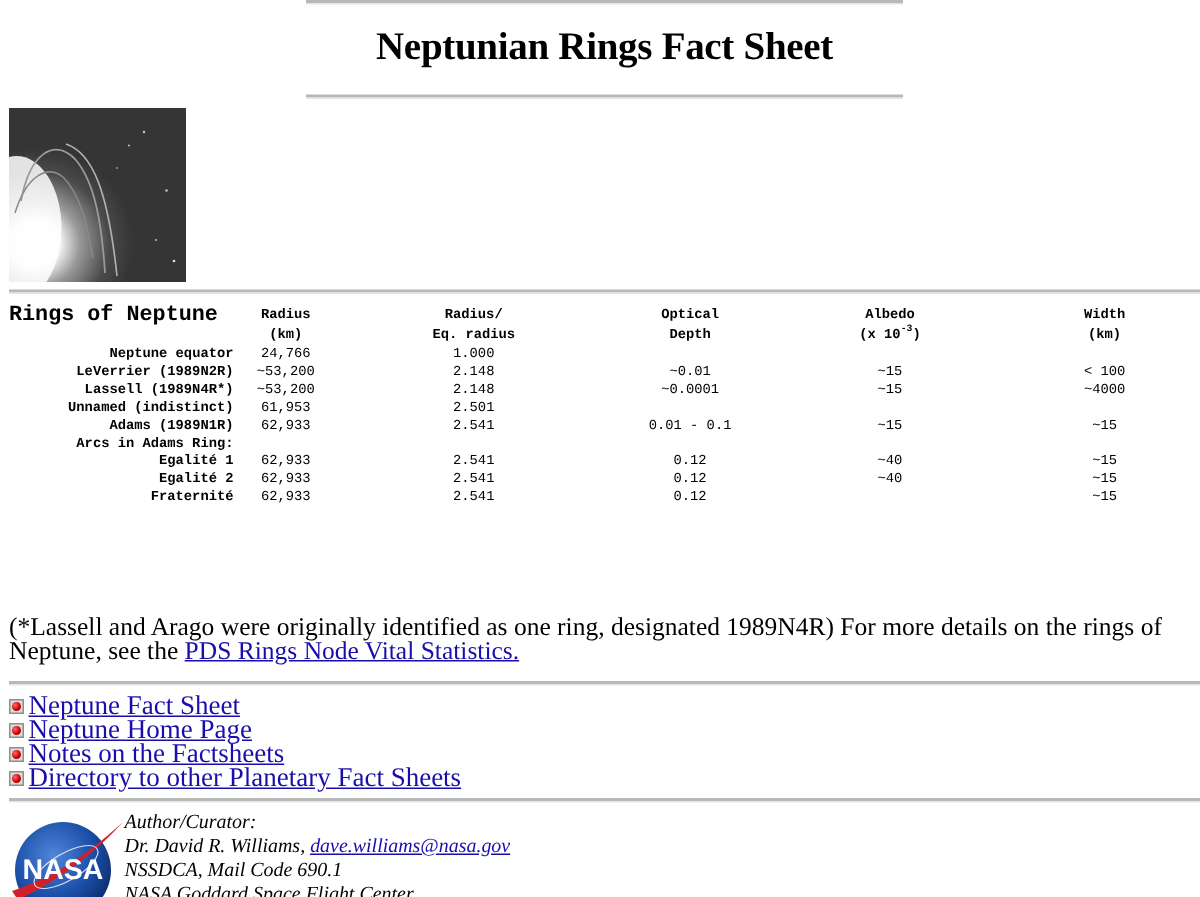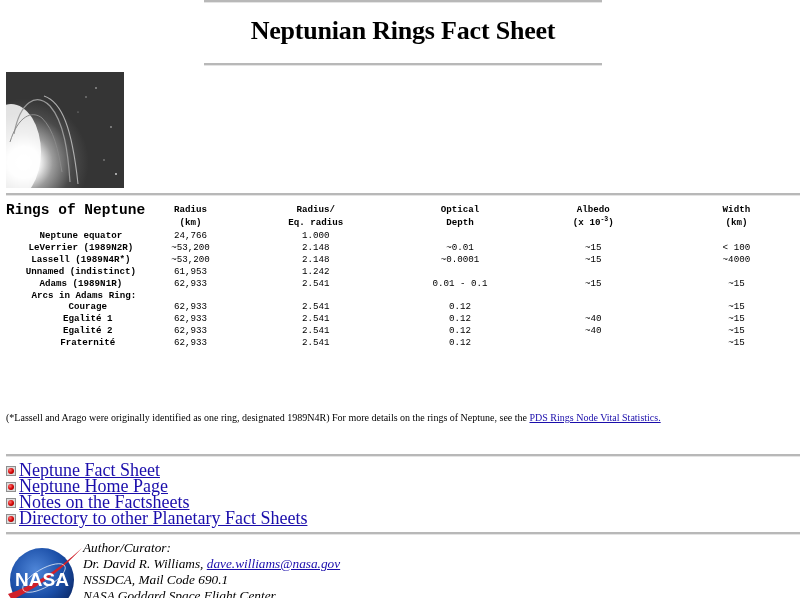--- a/index.html
+++ b/index.html
@@ -5,27 +5,27 @@
   html, body { margin: 0; padding: 0; background: #ffffff; }
   body { width: 800px; height: 598px; overflow: hidden; position: relative; font-family: "Liberation Serif", serif; color: #000; }
   .hr { position: absolute; height: 0; border-top: 2px solid #b8b8b8; border-bottom: 1px solid #e4e4e4; }
   .title { position: absolute; left: 0; width: 806px; top: 16px; text-align: center; font-family: "Liberation Serif", serif; font-weight: bold; font-size: 26px; letter-spacing: -0.2px; }
   .ring-img { position: absolute; left: 6px; top: 72px; width: 118px; height: 116px; background: #3a3a3a; overflow: hidden; }
   .ring-img svg { display: block; }
   .section-title { position: absolute; left: 6px; top: 202px; font-family: Liberation Mono, monospace; font-weight: bold; font-size: 14.5px; }
   table.rings { position: absolute; left: 4px; top: 204px; border-collapse: collapse; font-family: Liberation Mono, monospace; font-size: 9.2px; }
   table.rings td, table.rings th { padding: 0; height: 11.9px; line-height: 11.9px; white-space: nowrap; }
   table.rings th { font-weight: bold; text-align: center; vertical-align: top; height: 13px; line-height: 12.5px; }
-  table.rings td.name { font-weight: bold; text-align: center; padding-left: 2px; }
+  table.rings td.name { font-weight: bold; text-align: right; padding-left: 2px; }
   table.rings td.c { text-align: center; }
   td.name.indent1 { padding-left: 8px !important; }
   td.name.indent2 { padding-left: 16px !important; }
   .hdr-row2 th { padding-bottom: 2px; }
   sup { font-size: 6.5px; line-height: 0; }
-  .footnote { position: absolute; left: 6px; top: 410px; width: 790px; font-size: 10px; line-height: 16px; }
+  .footnote { position: absolute; left: 6px; top: 410px; width: 790px; font-size: 17px; line-height: 16px; }
   a { color: #1a0dab; text-decoration: underline; }
   .links { position: absolute; left: 6px; top: 462px; font-size: 18px; line-height: 16px; }
   .link-row { display: flex; align-items: center; height: 16px; }
   .bullet { width: 10px; height: 10px; border: 1px solid #8e8e8e; background: #dcdcdc; box-sizing: border-box; position: relative; margin-right: 3px; margin-top: 1px; }
   .bullet::after { content: ""; position: absolute; left: 1px; top: 1px; width: 6px; height: 6px; border-radius: 50%; background: radial-gradient(circle at 35% 35%, #ff7070 0%, #d00000 55%, #7a0000 100%); }
   .footer { position: absolute; left: 6px; top: 540px; width: 790px; height: 60px; }
   .nasa-logo { position: absolute; left: 0; top: 2px; width: 78px; height: 62px; }
   .author { position: absolute; left: 77px; top: 0; font-style: italic; font-size: 13.3px; line-height: 16px; }
 </style>
 </head>
@@ -120,48 +120,40 @@
     <td class="name">Lassell (1989N4R*)</td>
     <td class="c">~53,200</td>
     <td class="c">2.148</td>
     <td class="c">~0.0001</td>
     <td class="c">~15</td>
     <td class="c">~4000</td>
   </tr>
       <tr>
     <td class="name">Unnamed (indistinct)</td>
     <td class="c">61,953</td>
-    <td class="c">1.242</td>
+    <td class="c">2.501</td>
     <td class="c"></td>
     <td class="c"></td>
     <td class="c"></td>
   </tr>
       <tr>
     <td class="name">Adams (1989N1R)</td>
     <td class="c">62,933</td>
     <td class="c">2.541</td>
     <td class="c">0.01 - 0.1</td>
     <td class="c">~15</td>
     <td class="c">~15</td>
   </tr>
       <tr>
     <td class="name indent1">Arcs in Adams Ring:</td>
     <td class="c"></td>
     <td class="c"></td>
     <td class="c"></td>
     <td class="c"></td>
     <td class="c"></td>
-  </tr>
-      <tr>
-    <td class="name indent2">Courage</td>
-    <td class="c">62,933</td>
-    <td class="c">2.541</td>
-    <td class="c">0.12</td>
-    <td class="c"></td>
-    <td class="c">~15</td>
   </tr>
       <tr>
     <td class="name indent2">Egalité 1</td>
     <td class="c">62,933</td>
     <td class="c">2.541</td>
     <td class="c">0.12</td>
     <td class="c">~40</td>
     <td class="c">~15</td>
   </tr>
       <tr>

